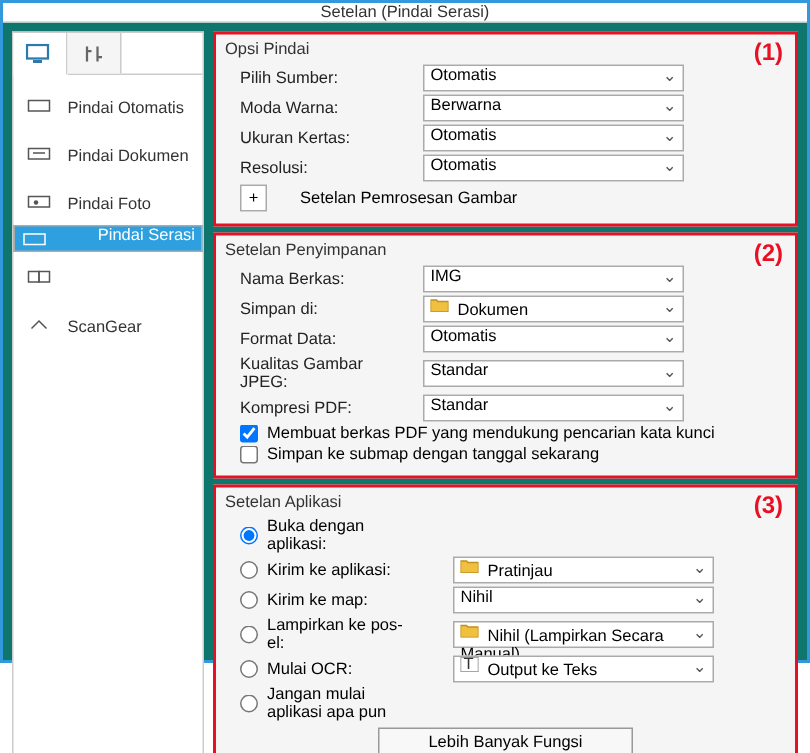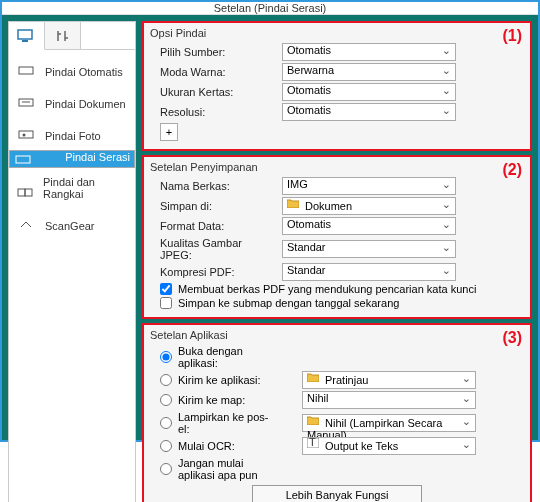--- a/index.html
+++ b/index.html
@@ -95,21 +95,20 @@
               </span>
               <span>Pindai Serasi</span>
             </div>
           <div class="navitem">
               <span class="nic">
                 <svg width="18" height="12">
                   <rect x="1" y="3" width="7" height="7" fill="none" stroke="currentColor"></rect>
                   <rect x="8" y="3" width="7" height="7" fill="none" stroke="currentColor"></rect>
                 </svg>
               </span>
-              <span>Pindai dan Rangkai</span>
             </div>
           <div class="navitem">
               <span class="nic">
                 <svg width="18" height="12">
                   <path d="M3 9 L8 4 L13 9" fill="none" stroke="currentColor"></path>
                 </svg>
               </span>
               <span>ScanGear</span>
             </div>
         </div>
@@ -141,20 +140,21 @@
           <div class="row">
               <div class="lbl">Resolusi:</div>
               <div class="combo">
                 <span>Otomatis</span>
               </div>
             </div>
           <div class="row">
               <div class="plusbtn">
                 <span>+</span>
               </div>
+              <span>Setelan Pemrosesan Gambar</span>
             </div>
         </div>
 
         <div class="group">
           <div class="num">(2)</div>
           <div class="gtitle">Setelan Penyimpanan</div>
           <div class="row">
               <div class="lbl">Nama Berkas:</div>
               <div class="combo">
                 <span>IMG</span>

